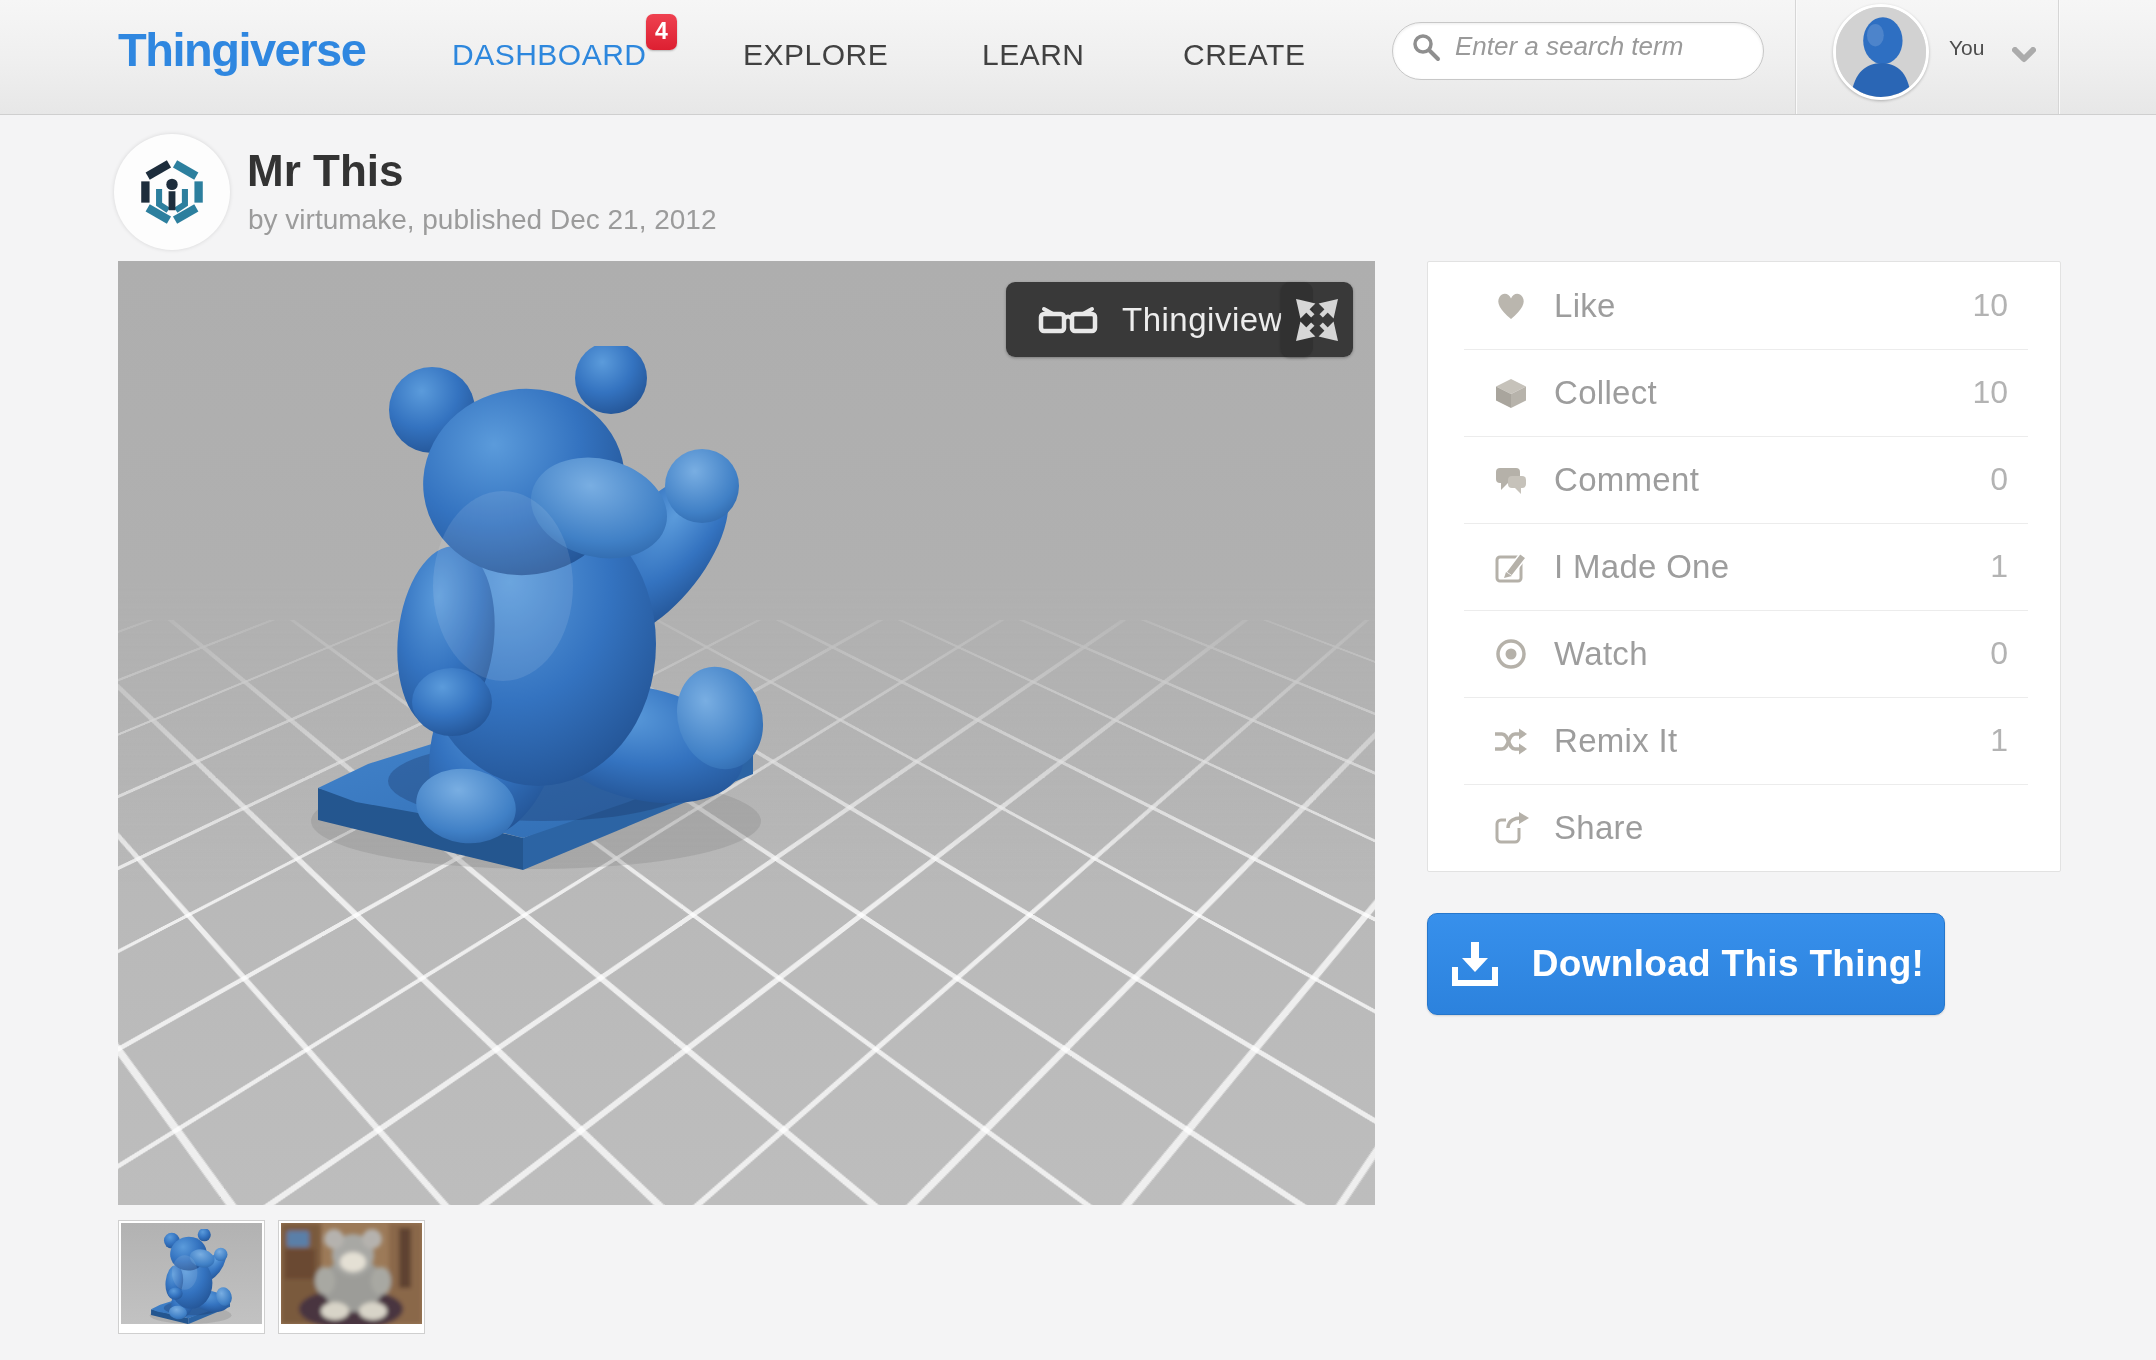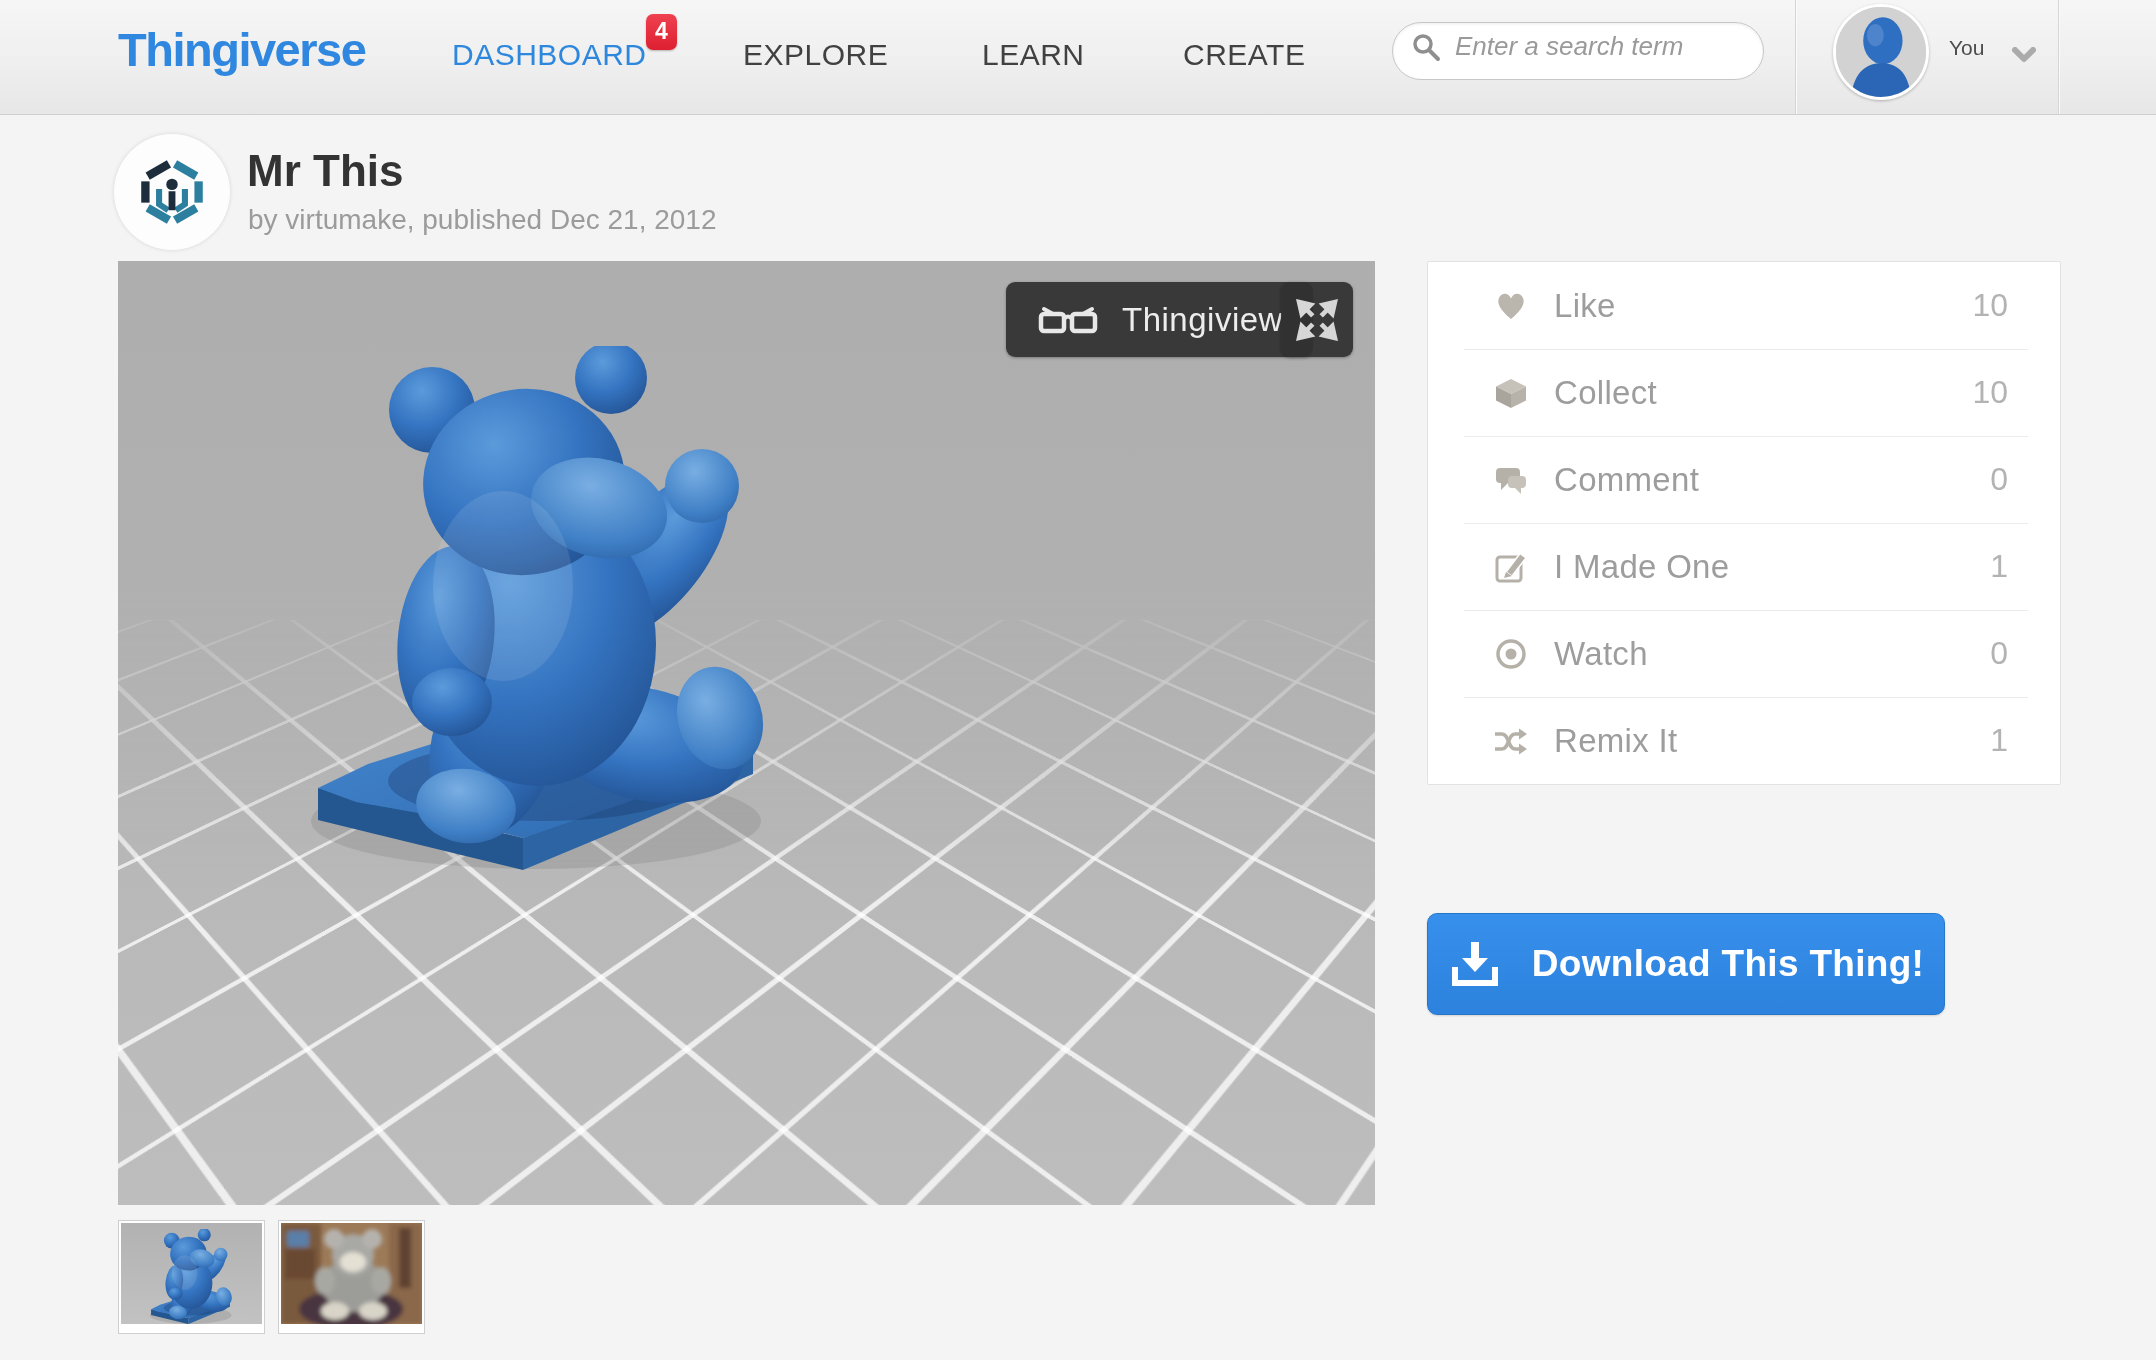--- a/index.html
+++ b/index.html
@@ -359,20 +359,32 @@
             <path d="M2,11 L9,11 C16,11 15,26 22,26 L26,26"></path>
           </g>
           <polygon points="26,5.5 34,11 26,16.5" fill="#b5b1a9"></polygon>
           <polygon points="26,20.5 34,26 26,31.5" fill="#b5b1a9"></polygon>
         </svg>
       </span>
       <span class="action-label">Remix It</span>
       <span class="action-count">1</span>
     </div>
 
+    <div class="action-row">
+      <span class="action-icon">
+        <svg width="36" height="36" viewBox="0 0 36 36">
+          <rect x="4" y="10" width="22" height="22" rx="4" fill="none" stroke="#b5b1a9" stroke-width="3"></rect>
+          <rect x="13" y="3" width="23" height="15" fill="#fff"></rect>
+          <path d="M15,18 C15,10 23,8 27,8" stroke="#b5b1a9" stroke-width="3.5" fill="none"></path>
+          <polygon points="26,2 36,8 26,14" fill="#b5b1a9"></polygon>
+        </svg>
+      </span>
+      <span class="action-label">Share</span>
+      <span class="action-count"></span>
+    </div>
   </div>
 
   <div class="download-btn">
     <span style="display:flex;">
       <svg width="54" height="54" viewBox="0 0 54 54">
         <path d="M7,30 L7,46 L47,46 L47,30" fill="none" stroke="#fff" stroke-width="6"></path>
         <rect x="23" y="5" width="8" height="17" fill="#fff"></rect>
         <polygon points="14,21 40,21 27,35" fill="#fff"></polygon>
       </svg>
     </span>

